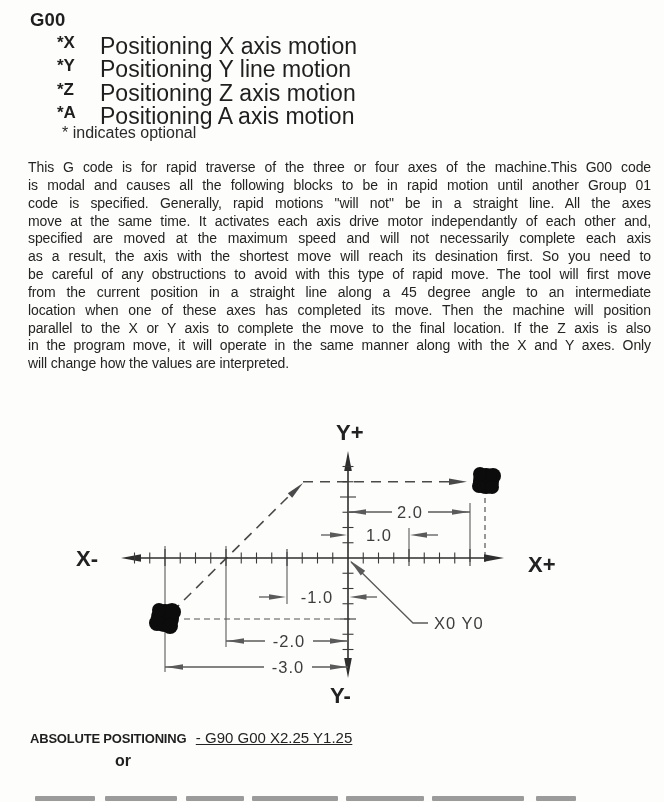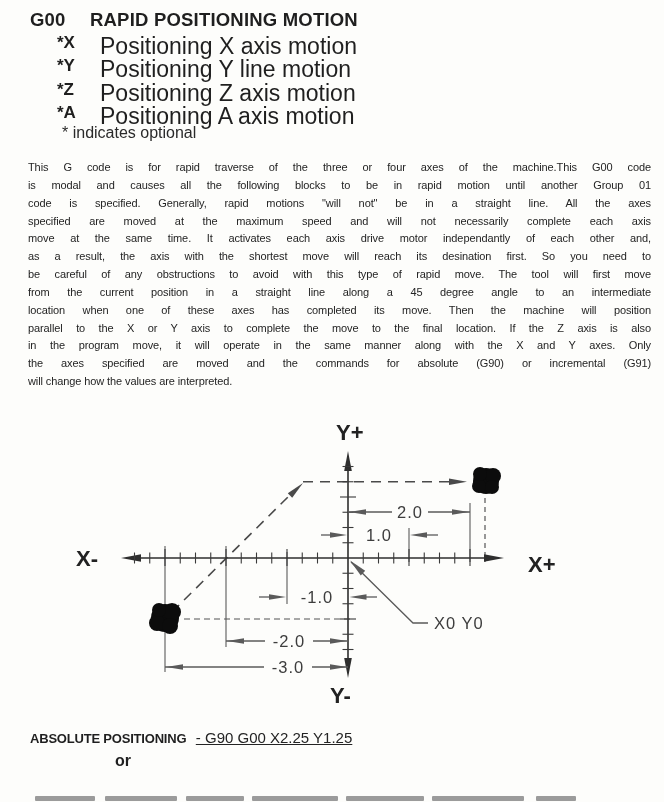--- a/index.html
+++ b/index.html
@@ -15,21 +15,21 @@
   .hcode { left:30px; top:9px; }
   .htitle { left:90px; top:9px; }
 
   .params { left:57px; top:33px; }
   .prow { display:flex; height:23.3px; align-items:flex-start; }
   .pcode { font-weight:bold; font-size:17px; width:43px; flex:0 0 43px; }
   .pdesc { font-size:23px; white-space:nowrap; }
   .note { left:62px; top:124px; font-size:16px; color:#2a2a2a; }
 
   
-  .para { left:28px; top:159px; width:623px; font-size:11px; line-height:17.85px;
+  .para { left:28px; top:159px; width:623px; font-size:14px; line-height:17.85px;
           letter-spacing:-0.1px; color:#242424; }
   .jline { text-align:justify; text-align-last:justify; }
   .jline.last { text-align-last:left; }
 
   
   .axlabel { font-family:"Liberation Sans", sans-serif; font-size:22px; font-weight:bold; fill:#222; }
   .dimtext { font-family:"Liberation Sans", sans-serif; font-size:16.5px; fill:#3d3d3d; letter-spacing:1px; }
 
   
   .cap { white-space:nowrap; }
@@ -41,21 +41,20 @@
 
   
   .cutseg { position:absolute; top:796px; height:4.5px; background:#9b9b9b; border-radius:1px; }
 </style>
 </head>
 <body>
 
 <div class="page">
 
   <div class="abs hcode">G00</div>
-  <div class="abs htitle">RAPID POSITIONING MOTION</div>
 
   <div class="abs params">
     <div class="prow">
       <span class="pcode">*X</span>
       <span class="pdesc">Positioning X axis motion</span>
     </div>
     <div class="prow">
       <span class="pcode">*Y</span>
       <span class="pdesc">Positioning Y line motion</span>
     </div>
@@ -67,29 +66,28 @@
       <span class="pcode">*A</span>
       <span class="pdesc">Positioning A axis motion</span>
     </div>
   </div>
   <div class="abs note">* indicates optional</div>
 
   <div class="abs para">
     <div class="jline">This G code is for rapid traverse of the three or four axes of the machine.This G00 code</div>
     <div class="jline">is modal and causes all the following blocks to be in rapid motion until another Group 01</div>
     <div class="jline">code is specified. Generally, rapid motions "will not" be in a straight line. All the axes</div>
+    <div class="jline">move at the same time. It activates each axis drive motor independantly of each other and,</div>
     <div class="jline">specified are moved at the maximum speed and will not necessarily complete each axis</div>
-    <div class="jline">move at the same time. It activates each axis drive motor independantly of each other and,</div>
     <div class="jline">as a result, the axis with the shortest move will reach its desination first. So you need to</div>
     <div class="jline">be careful of any obstructions to avoid with this type of rapid move. The tool will first move</div>
     <div class="jline">from the current position in a straight line along a 45 degree angle to an intermediate</div>
     <div class="jline">location when one of these axes has completed its move. Then the machine will position</div>
     <div class="jline">parallel to the X or Y axis to complete the move to the final location. If the Z axis is also</div>
     <div class="jline">in the program move, it will operate in the same manner along with the X and Y axes.  Only</div>
-    <div class="jline">the axes specified are moved and the commands for absolute (G90) or incremental (G91)</div>
     <div class="jline last">will change how the values are interpreted.</div>
   </div>
 
   <svg id="diagram-svg" class="abs" style="left:0; top:413px;" width="664" height="300" viewBox="0 413 664 300">
 
     <g stroke="#5a5a5a" stroke-width="1.1">
       <line x1="165" y1="546" x2="165" y2="672"></line>
       <line x1="226" y1="546" x2="226" y2="647"></line>
       <line x1="287" y1="552" x2="287" y2="604"></line>
       <line x1="409" y1="528" x2="409" y2="562"></line>

